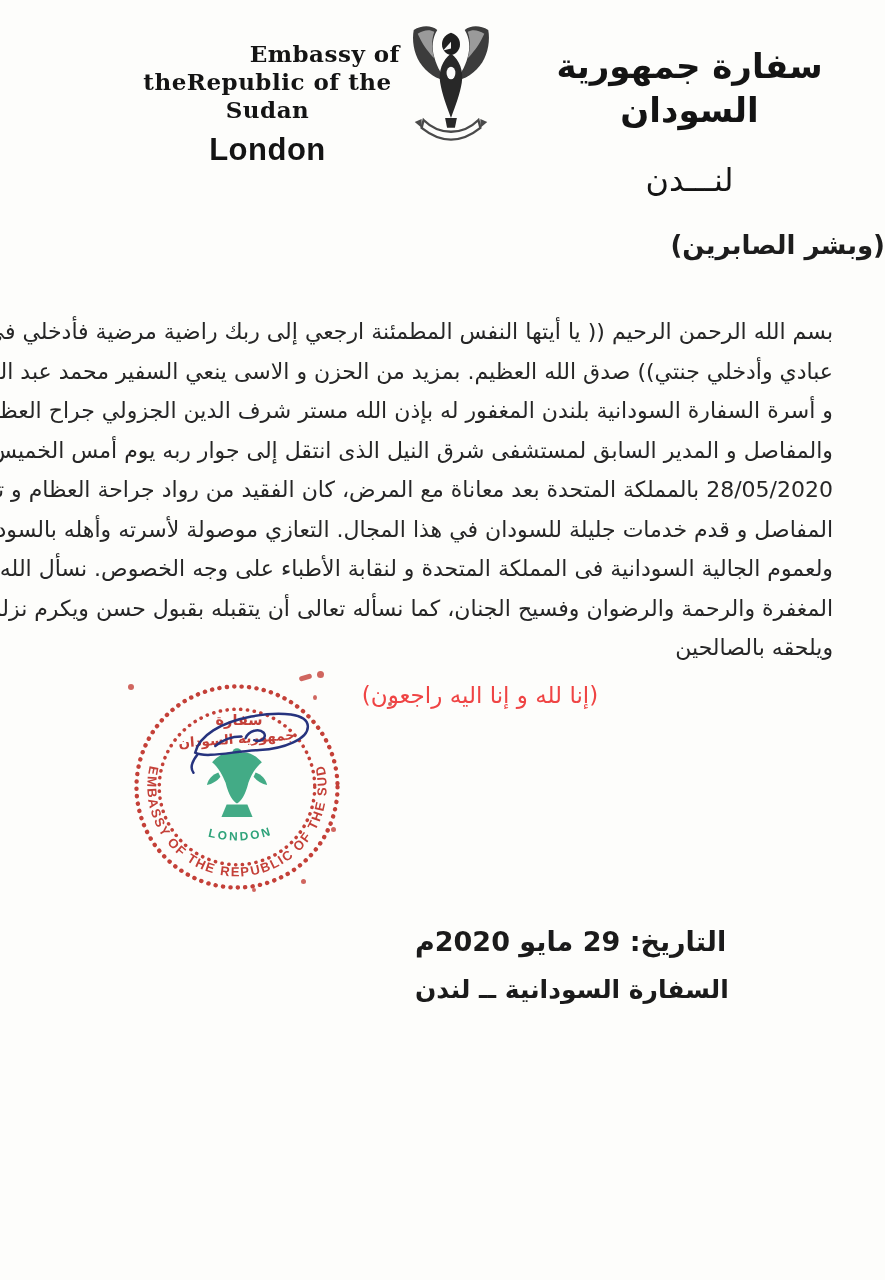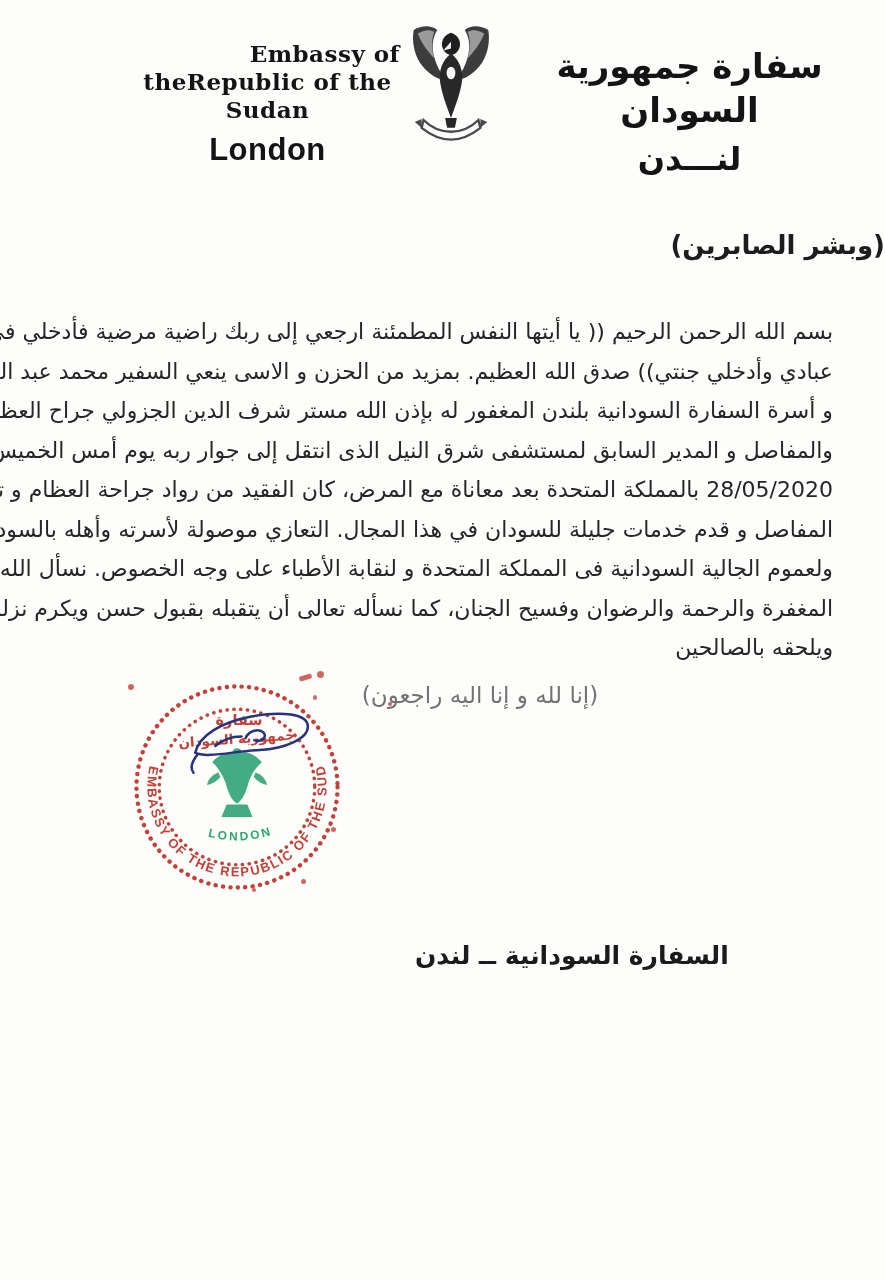--- a/index.html
+++ b/index.html
@@ -21,21 +21,21 @@
   .lh-english .city {
     font-family:"Liberation Sans", sans-serif; font-weight:bold;
     font-size:31px; margin-top:8px; letter-spacing:0.5px;
   }
   .lh-emblem { position:absolute; left:402px; top:24px; width:98px; height:122px; }
   .lh-arabic {
     position:absolute; left:522px; top:44px; width:335px;
     direction:rtl; text-align:center; color:#141414;
   }
   .lh-arabic .ar1 { font-size:34px; line-height:44px; font-weight:bold; }
-  .lh-arabic .ar2 { font-size:32px; line-height:40px; font-weight:bold; margin-top:7px; }
+  .lh-arabic .ar2 { font-size:32px; line-height:40px; font-weight:normal; margin-top:28px; }
 
   
   .letter-title {
     position:absolute; top:230px; left:0; width:100%;
     direction:rtl; text-align:right;
     font-size:26px; font-weight:bold; color:#1d1d1d;
   }
 
   
   .letter-body {
@@ -44,21 +44,21 @@
   }
   .bline {
     height:39.5px; line-height:39.5px; white-space:nowrap;
     text-align:justify; text-align-last:justify;
   }
   .bline-last { text-align:right; text-align-last:right; }
 
   
   .istirja {
     position:absolute; top:682px; left:290px; width:380px;
-    direction:rtl; text-align:center; font-size:23px; color:#737373;
+    direction:rtl; text-align:center; font-size:23px; color:#ef4444;
   }
 
   
   .stamp { position:absolute; left:123px; top:673px; width:228px; height:228px; }
   .stamp svg { width:100%; height:100%; }
 
   
   .speck { position:absolute; background:#c44038; border-radius:50%; opacity:0.8; }
   .sp1 { left:128px; top:684px; width:6px; height:6px; }
   .sp2 { left:299px; top:675px; width:13px; height:5px; border-radius:3px; transform:rotate(-18deg); }
@@ -171,16 +171,17 @@
   <div class="speck sp1"></div>
   <div class="speck sp2"></div>
   <div class="speck sp3"></div>
   <div class="speck sp4"></div>
   <div class="speck sp5"></div>
   <div class="speck sp6"></div>
   <div class="speck sp7"></div>
   <div class="speck sp8"></div>
 
   <div class="letter-footer">
+    <div class="f1">التاريخ: 29 مايو 2020م</div>
     <div class="f2">السفارة السودانية ــ لندن</div>
   </div>
 
 </div>
 
 </body></html>

